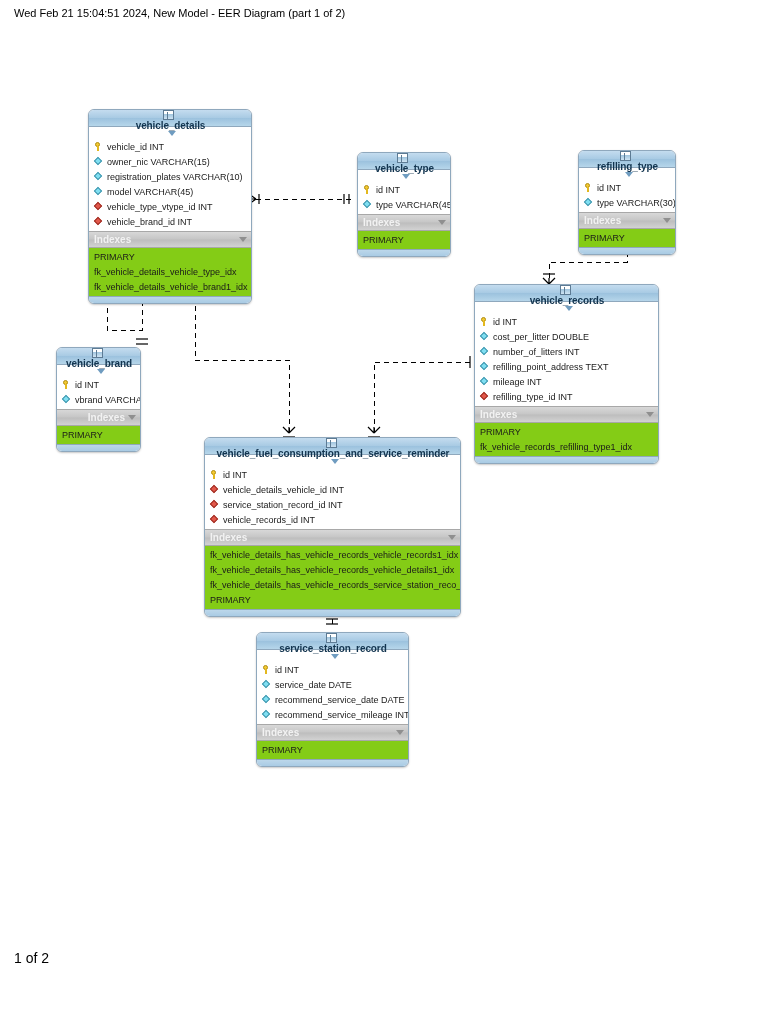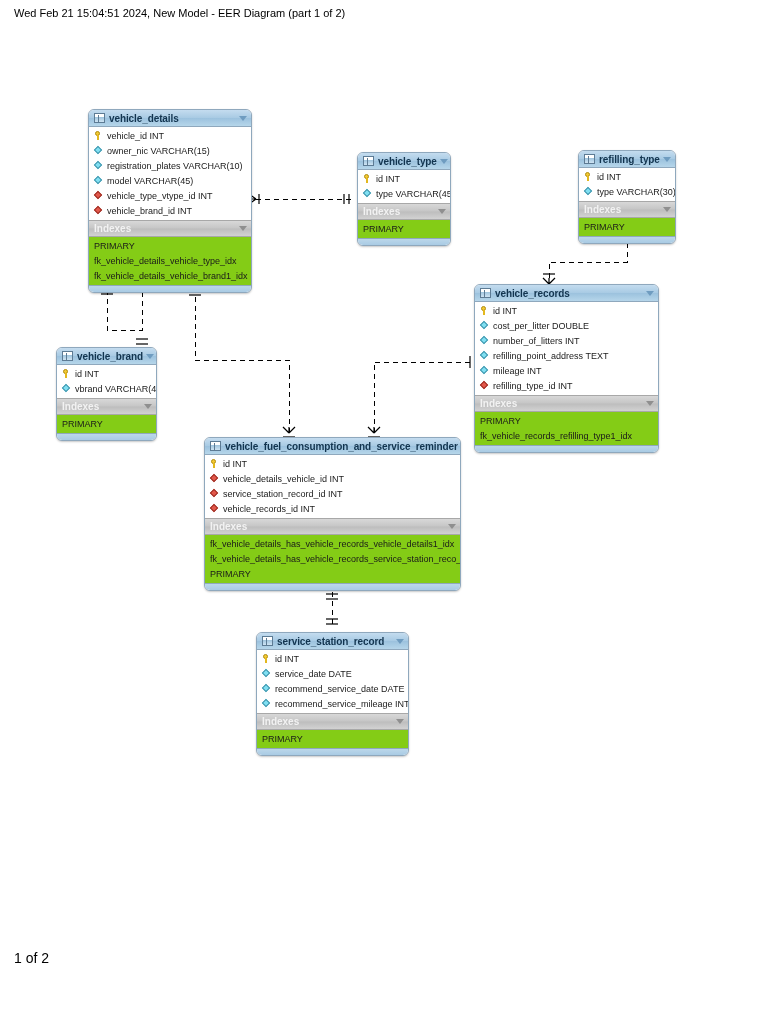--- a/index.html
+++ b/index.html
@@ -60,20 +60,21 @@
     overflow: hidden;
   }
   .tbl-title {
     height: 17px;
     box-sizing: border-box;
     display: flex;
     align-items: center;
     padding: 0 4px 0 5px;
     background: linear-gradient(to bottom, #c4dcef 0%, #a9cbe4 48%, #9cc2de 52%, #b6d6ea 100%);
     border-bottom: 1px solid #8fa8bd;
+    flex-direction: column;
   }
   .tbl-title-text {
     font-size: 10px;
     font-weight: bold;
     color: #12344f;
     white-space: nowrap;
     flex: 1;
     letter-spacing: -0.1px;
   }
   .tbl-icon {
@@ -103,21 +104,21 @@
     border-right: 4px solid transparent;
     border-top: 5px solid #6f9cc0;
     margin-left: 3px;
   }
   .chev.gray {
     border-top-color: #8f8f8f;
   }
 
   .cols {
     background: #ffffff;
-    padding: 1px 0 2px 0;
+    padding: 12px 0 2px 0;
   }
   .col-row {
     height: 15px;
     display: flex;
     align-items: center;
     padding-left: 5px;
     font-size: 9px;
     color: #1a1a1a;
     white-space: nowrap;
   }
@@ -403,21 +404,21 @@
       <div class="idx-title">
         <span class="idx-title-text">Indexes</span>
         <span class="chev gray"></span>
       </div>
       <div class="idx-rows">
         <div class="idx-row">PRIMARY</div>
         <div class="idx-row">fk_vehicle_records_refilling_type1_idx</div>
       </div>
       <div class="tbl-foot"></div>
     </div>
-    <div class="table-fig" style="left: 56px; top: 347px; width: 101px;">
+    <div class="table-fig" style="left: 56px; top: 347px; width: 85px; text-align: right;">
       <div class="tbl-title">
         <span class="tbl-icon"></span>
         <span class="tbl-title-text">vehicle_brand</span>
         <span class="chev"></span>
       </div>
       <div class="cols">
         <div class="col-row">
           <span class="col-ico ico-pk"></span>
           <span>id INT</span>
         </div>
@@ -457,20 +458,21 @@
         <div class="col-row">
           <span class="col-ico ico-fk"></span>
           <span>vehicle_records_id INT</span>
         </div>
       </div>
       <div class="idx-title">
         <span class="idx-title-text">Indexes</span>
         <span class="chev gray"></span>
       </div>
       <div class="idx-rows">
+        <div class="idx-row">fk_vehicle_details_has_vehicle_records_vehicle_records1_idx</div>
         <div class="idx-row">fk_vehicle_details_has_vehicle_records_vehicle_details1_idx</div>
         <div class="idx-row">fk_vehicle_details_has_vehicle_records_service_station_reco_idx</div>
         <div class="idx-row">PRIMARY</div>
       </div>
       <div class="tbl-foot"></div>
     </div>
     <div class="table-fig" style="left: 256px; top: 632px; width: 153px;">
       <div class="tbl-title">
         <span class="tbl-icon"></span>
         <span class="tbl-title-text">service_station_record</span>

